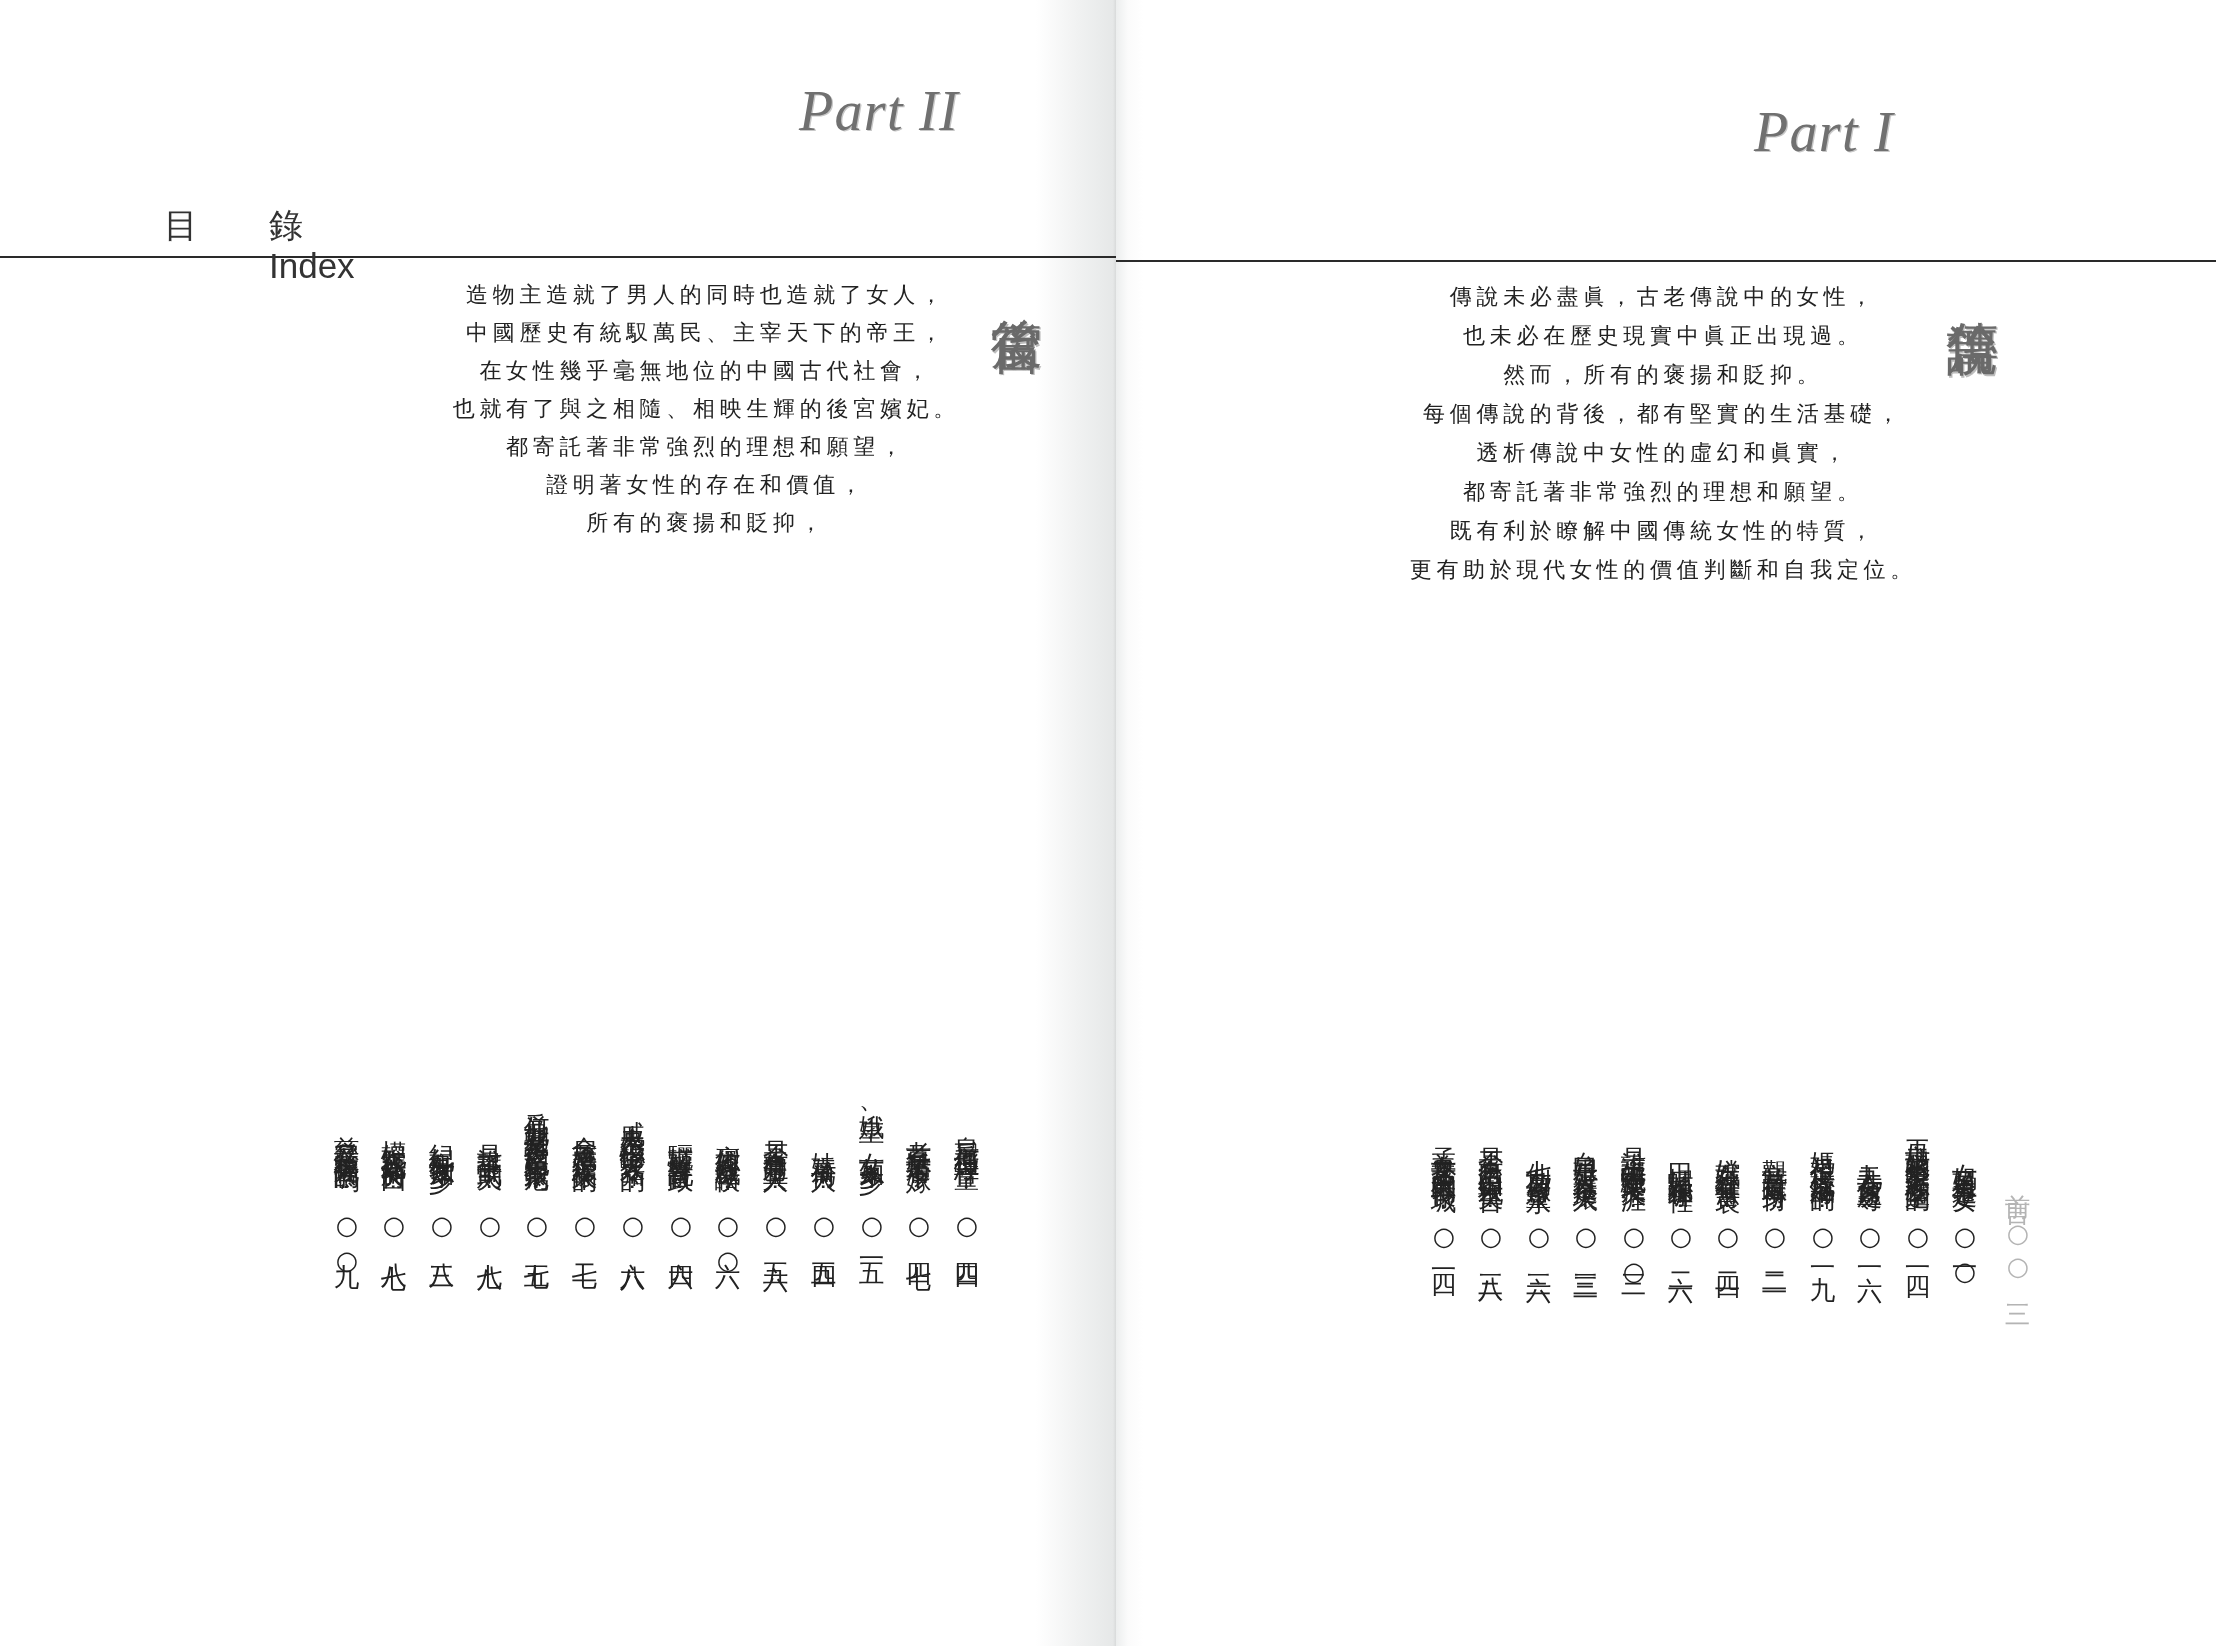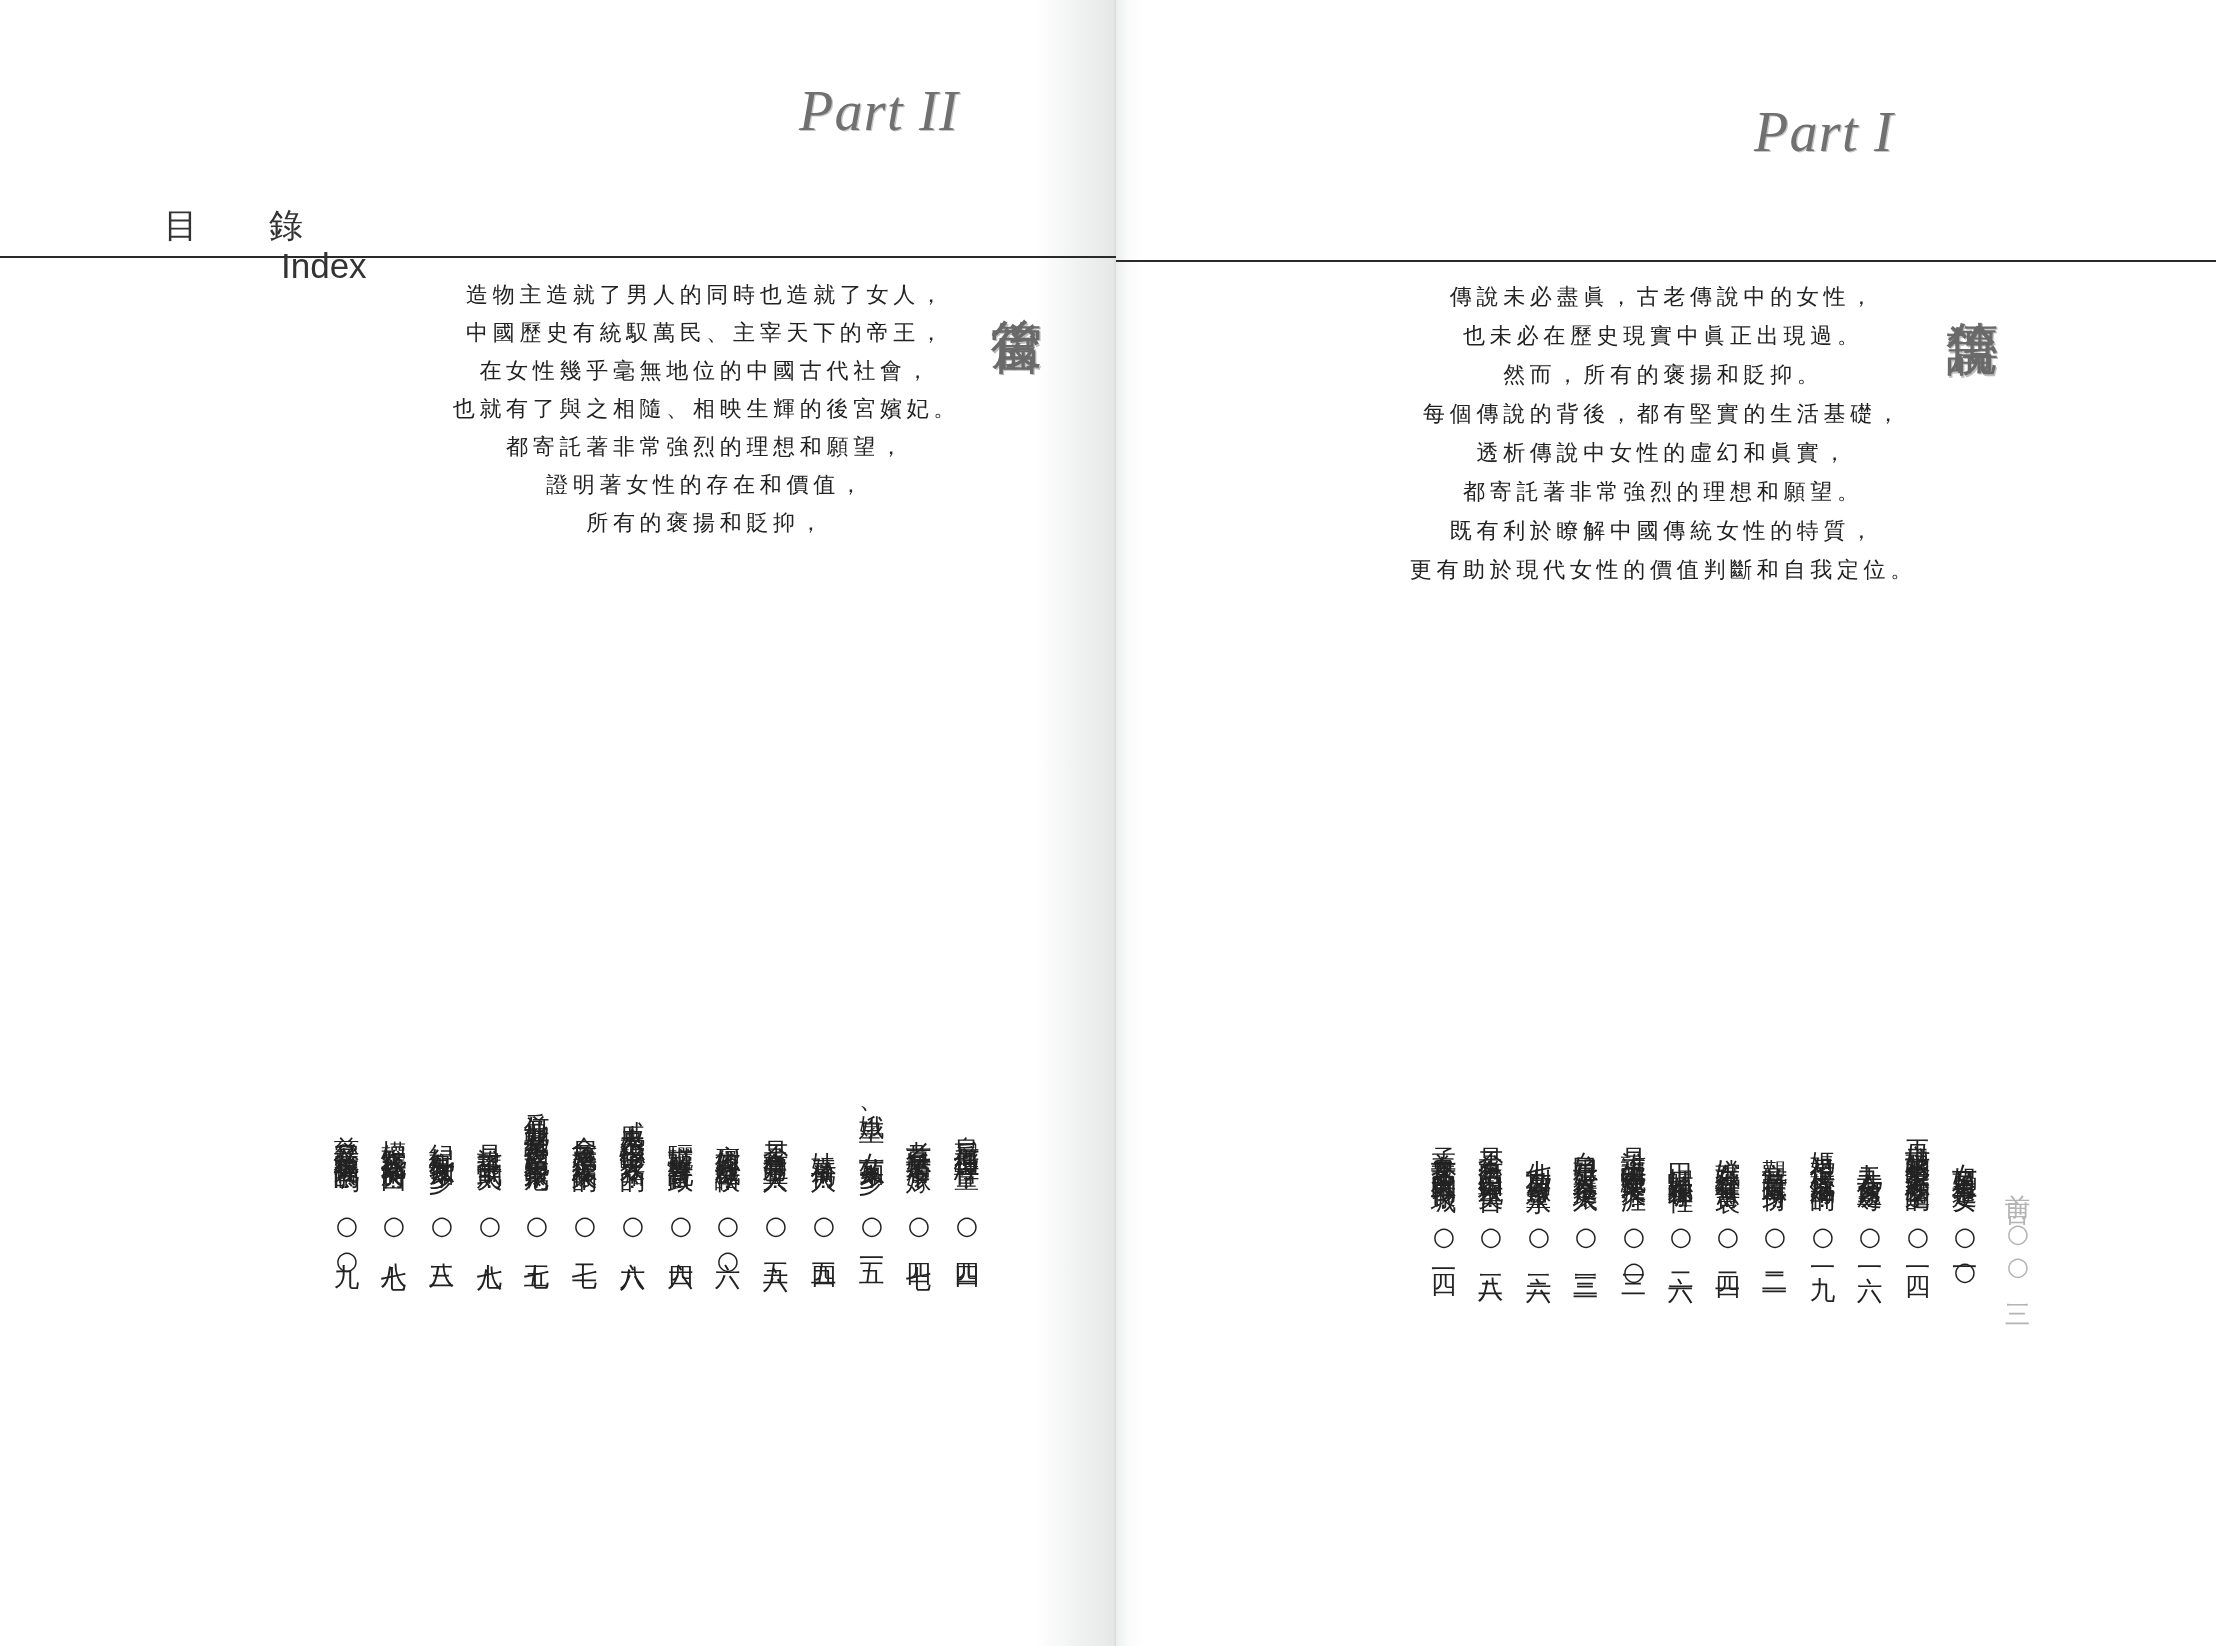--- a/index.html
+++ b/index.html
@@ -3,21 +3,21 @@
 <meta charset="utf-8">
 <style>
   html, body { margin: 0; padding: 0; }
   body { width: 2216px; height: 1646px; position: relative; overflow: hidden; background: #ffffff; font-family: "DejaVu Sans", sans-serif; color: #1e1e1e; }
   .page { position: absolute; top: 0; height: 1646px; }
   .page-left { left: 0; width: 1116px; background: linear-gradient(to right, #ffffff 0, #ffffff 1036px, #f1f2f2 1076px, #e6e8e8 1113px, #d8dada 1116px); }
   .page-right { left: 1116px; width: 1100px; background: linear-gradient(to right, #eceeee 0, #fbfbfb 12px, #ffffff 27px, #ffffff 100%); }
   .rule { position: absolute; height: 2px; background: #2a2a2a; }
   .part-title { position: absolute; font-family: "Liberation Serif", "DejaVu Serif", serif; font-style: italic; font-size: 56px; color: #707070; letter-spacing: 1.3px; text-shadow: 1.3px 1.3px 0 #c8c8c8; white-space: nowrap; }
   .toc-char { position: absolute; font-size: 34px; color: #333; font-family: "DejaVu Sans", sans-serif; }
-  .index-word { position: absolute; font-family: "Liberation Sans", sans-serif; font-size: 35px; color: #333; margin-left: 12px; }
+  .index-word { position: absolute; font-family: "Liberation Sans", sans-serif; font-size: 35px; color: #333; }
   .intro { position: absolute; text-align: center; font-family: "DejaVu Serif", serif; font-size: 22px; line-height: 38px; color: #222; letter-spacing: 4.7px; }
   .intro div { white-space: nowrap; }
   .section-heading { position: absolute; writing-mode: vertical-rl; font-family: "DejaVu Serif", serif; font-size: 52px; line-height: 52px; color: #6a6a6a; letter-spacing: 1.3px; text-shadow: 1.3px 1.3px 0 #bdbdbd; }
   .toc-col { position: absolute; width: 30px; }
   .toc-title { position: absolute; bottom: 0; left: 0; writing-mode: vertical-rl; font-family: "DejaVu Sans", sans-serif; font-size: 25.6px; line-height: 30px; letter-spacing: 4px; color: #222; white-space: nowrap; }
   .toc-page { position: absolute; left: 0; writing-mode: vertical-rl; font-family: "DejaVu Sans", sans-serif; font-size: 25.6px; line-height: 30px; letter-spacing: 2.7px; color: #222; white-space: nowrap; }
   .preface .toc-title, .preface .toc-page { color: #b4b4b4; }
 </style>
 </head>
 <body>

